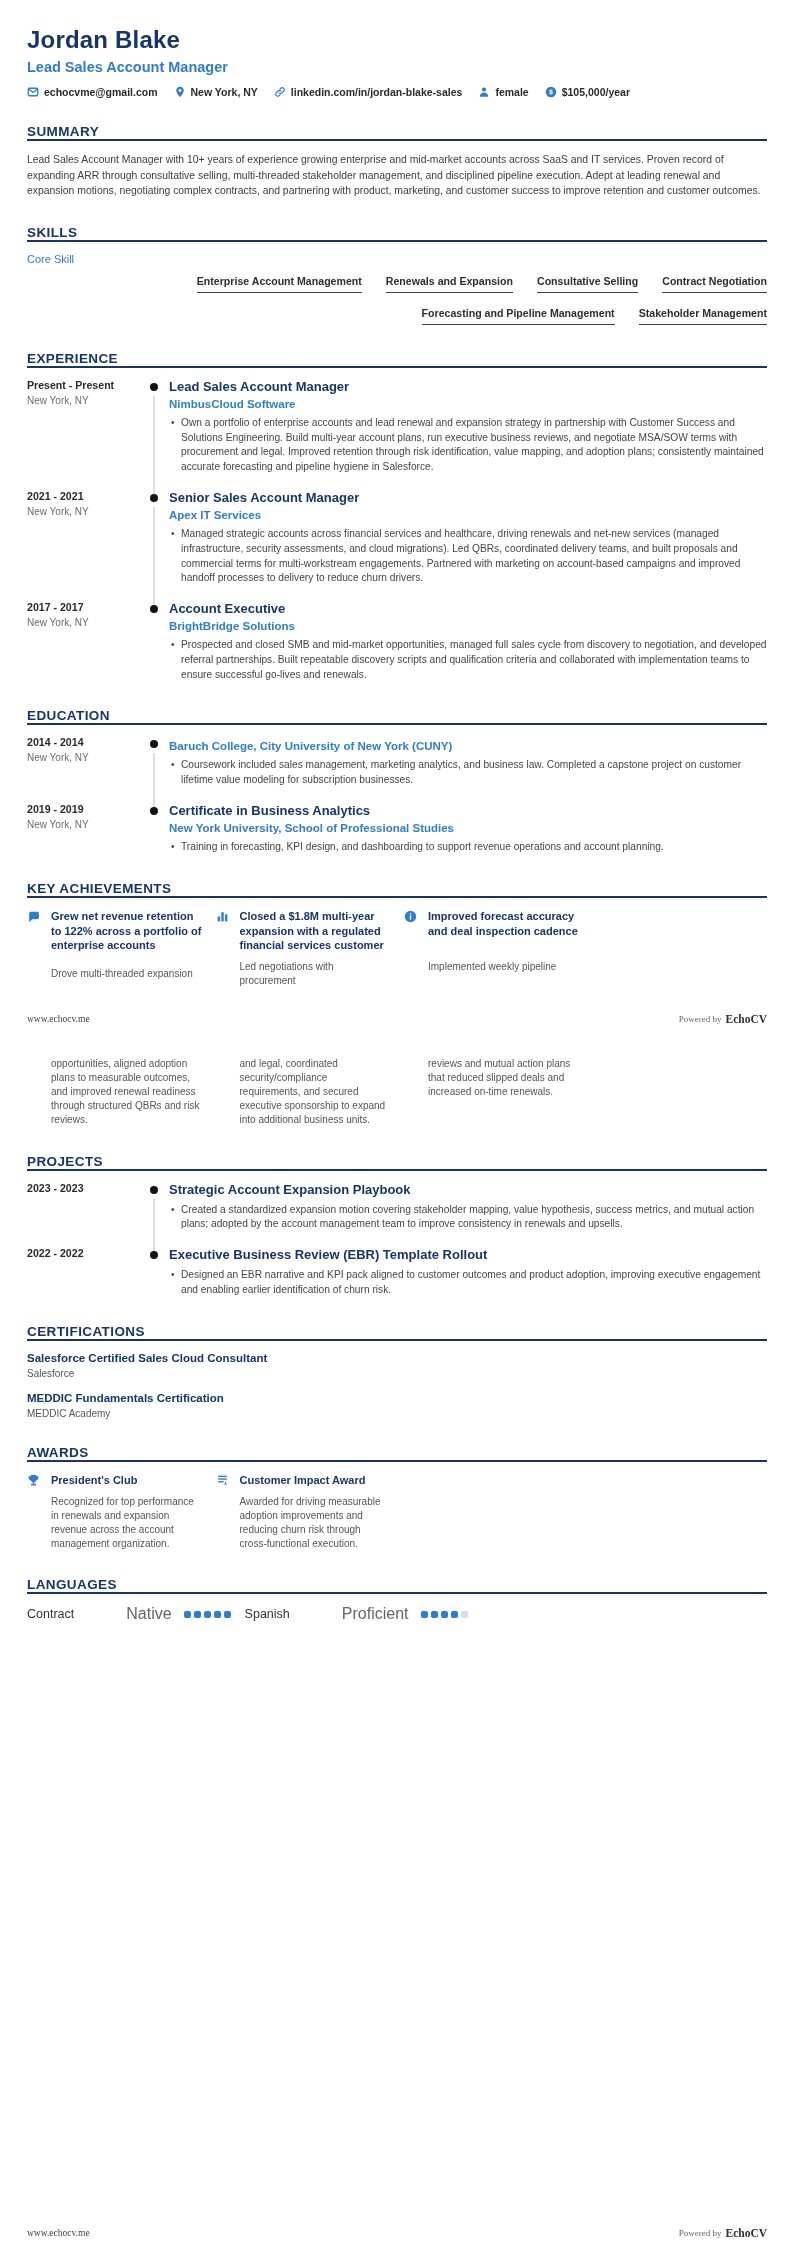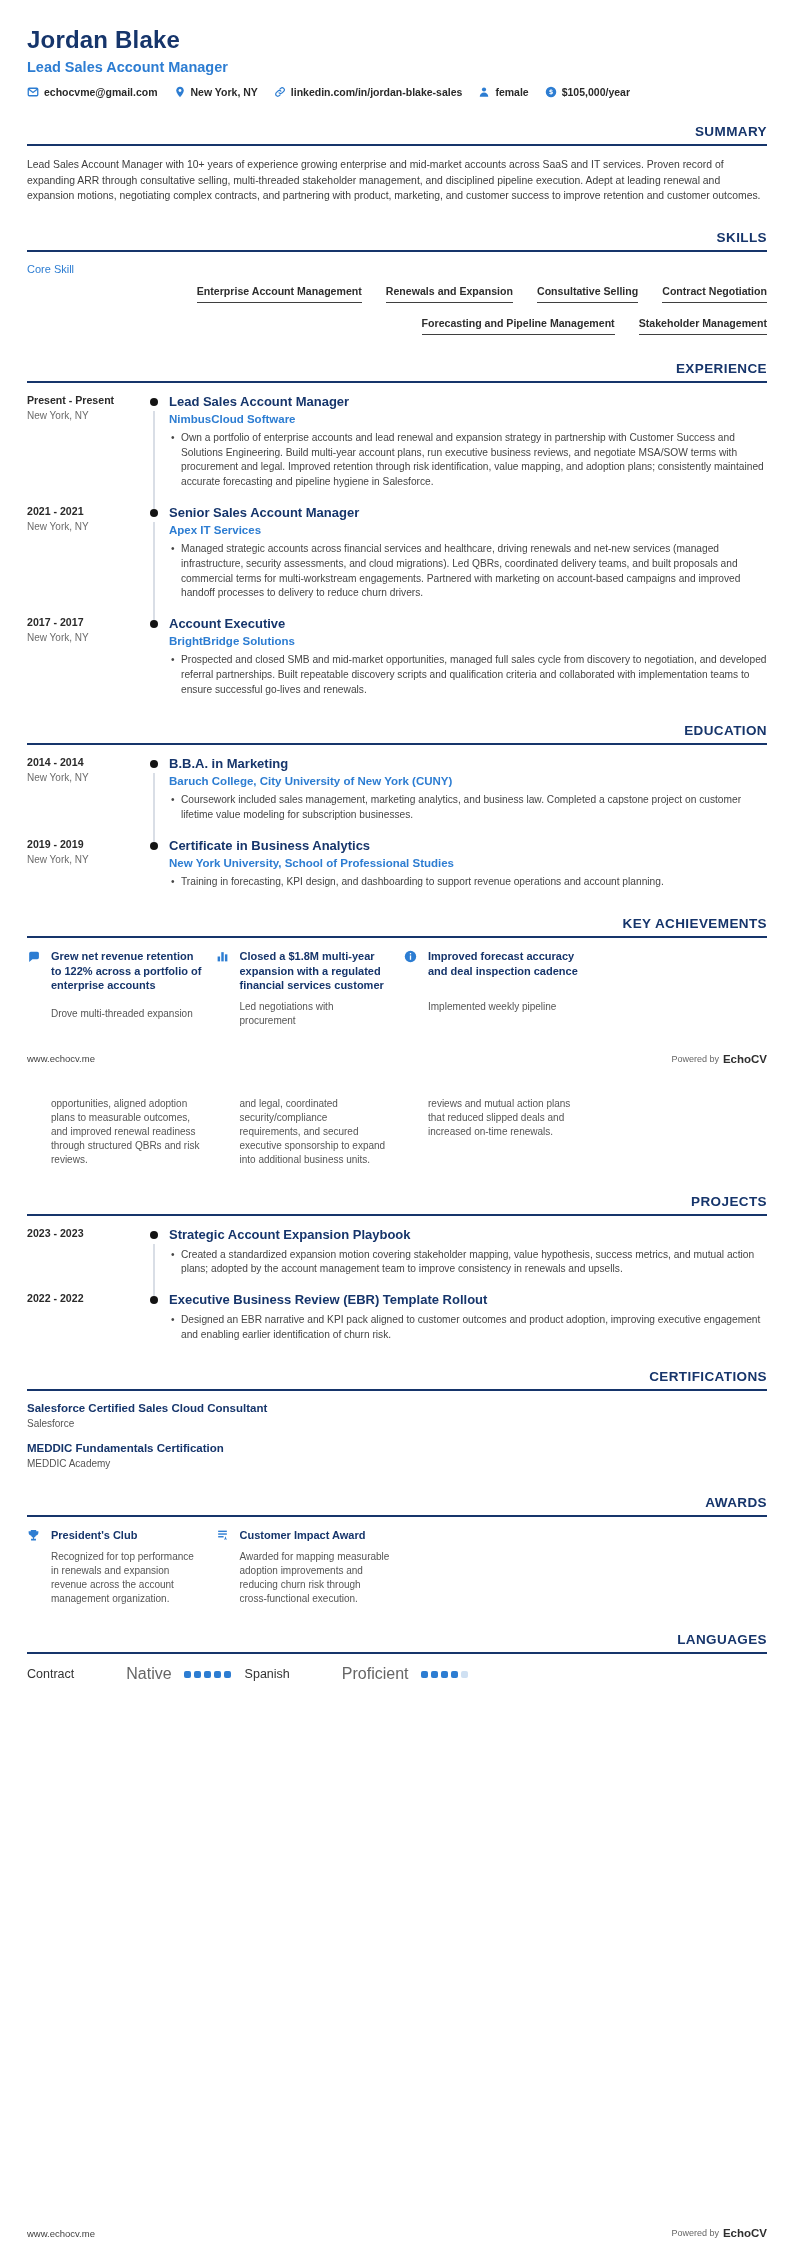--- a/index.html
+++ b/index.html
@@ -12,21 +12,21 @@
   .name{font-size:24px;font-weight:800;color:#16356b;letter-spacing:.2px;}
   .job-title{font-size:14.5px;font-weight:700;color:#2d7dd2;margin-top:5px;}
   .contacts{display:flex;flex-wrap:wrap;gap:6px 16px;margin-top:11px;align-items:center;}
   .contact{display:flex;align-items:center;gap:5px;font-size:10.5px;font-weight:700;color:#2a2a2a;}
   .cicon{width:12px;height:12px;color:#2d7dd2;display:inline-flex;flex:none;}
   .cicon svg{width:100%;height:100%;}
 
   
   .section{margin-top:26px;}
   .sec-h{font-size:13.5px;font-weight:800;letter-spacing:.4px;color:#16356b;
-         padding-bottom:5px;border-bottom:2px solid #16356b;margin-bottom:11px;text-align:right;}
+         border-bottom:2px solid #16356b;margin-bottom:11px;}
   .summary-text{font-size:10.4px;line-height:1.5;color:#3d3d3d;}
 
   
   .skill-group{font-size:11px;color:#2d7dd2;margin:2px 0 10px;}
   .skill-list{display:flex;flex-wrap:wrap;gap:14px 24px;justify-content:flex-end;}
   .skill{font-size:10.6px;font-weight:700;color:#2e2e2e;padding-bottom:5px;border-bottom:1.5px solid #3f3f3f;}
 
   
   .timeline-entry{display:grid;grid-template-columns:112px 30px 1fr;margin-bottom:15px;}
   .t-date{font-size:10.6px;font-weight:700;color:#2a2a2a;}
@@ -45,21 +45,21 @@
   
   .grid4{display:grid;grid-template-columns:repeat(4,1fr);column-gap:14px;row-gap:10px;}
   .card{display:grid;grid-template-columns:24px 1fr;align-items:start;}
   .card-icon{width:13px;height:13px;color:#2d7dd2;margin-top:1px;display:inline-flex;}
   .card-icon svg{width:100%;height:100%;}
   .card-title{font-size:11px;font-weight:700;color:#16356b;line-height:1.35;}
   .card-desc{grid-column:2;font-size:10px;line-height:1.42;color:#555;margin-top:7px;}
   .cont-item{padding-left:24px;font-size:10px;line-height:1.42;color:#555;}
 
   
-  .pfoot{display:flex;justify-content:space-between;align-items:center;margin-top:24px;}
+  .pfoot{display:flex;justify-content:space-between;align-items:center;margin-top:24px;font-family:Liberation Serif, serif;}
   .pfoot-site{font-size:9.5px;color:#3f3f3f;}
   .pfoot-powered{font-size:9px;color:#666;display:flex;align-items:center;gap:4px;}
   .pfoot-brand{font-size:11.5px;font-weight:700;color:#2e2e2e;}
   .page-gap{height:32px;}
   .bottom-foot{position:absolute;left:27px;right:27px;bottom:7px;margin-top:0;}
 
   
   .cert{margin-bottom:13px;}
   .cert-title{font-size:11.5px;font-weight:700;color:#16356b;}
   .cert-issuer{font-size:10px;color:#555;margin-top:4px;}
@@ -210,21 +210,20 @@
     <div class="timeline-entry">
       <div>
         <div class="t-date">2014 - 2014</div>
         <div class="t-loc">New York, NY</div>
       </div>
       <div class="t-mid">
           <span class="t-dot"></span>
           <span class="t-line"></span>
         </div>
       <div>
-        <div class="t-title">B.B.A. in Marketing</div>
         <div class="t-org">Baruch College, City University of New York (CUNY)</div>
         <ul class="t-bullets">
           <li>Coursework included sales management, marketing analytics, and business law. Completed a capstone project on customer lifetime value modeling for subscription businesses.</li>
         </ul>
       </div>
     </div>
 
     <div class="timeline-entry last">
       <div>
         <div class="t-date">2019 - 2019</div>
@@ -358,21 +357,21 @@
       <div class="card">
         <span class="card-icon">
             <svg viewBox="0 0 24 24">
               <rect x="4" y="3" width="16" height="2.6" fill="currentColor"></rect>
               <rect x="4" y="8" width="16" height="2.6" fill="currentColor"></rect>
               <rect x="4" y="13" width="10" height="2.6" fill="currentColor"></rect>
               <path d="M17.5 13.5l2.5 7-2.5-1.4-2.5 1.4z" fill="currentColor"></path>
             </svg>
           </span>
         <div class="card-title">Customer Impact Award</div>
-        <div class="card-desc">Awarded for mapping measurable adoption improvements and reducing churn risk through cross-functional execution.</div>
+        <div class="card-desc">Awarded for driving measurable adoption improvements and reducing churn risk through cross-functional execution.</div>
       </div>
     </div>
   </div>
 
   <div class="section">
     <h2 class="sec-h">LANGUAGES</h2>
     <div class="grid4">
       <div class="lang">
         <span class="lang-name">Contract</span>
         <span class="lang-level">Native</span>

